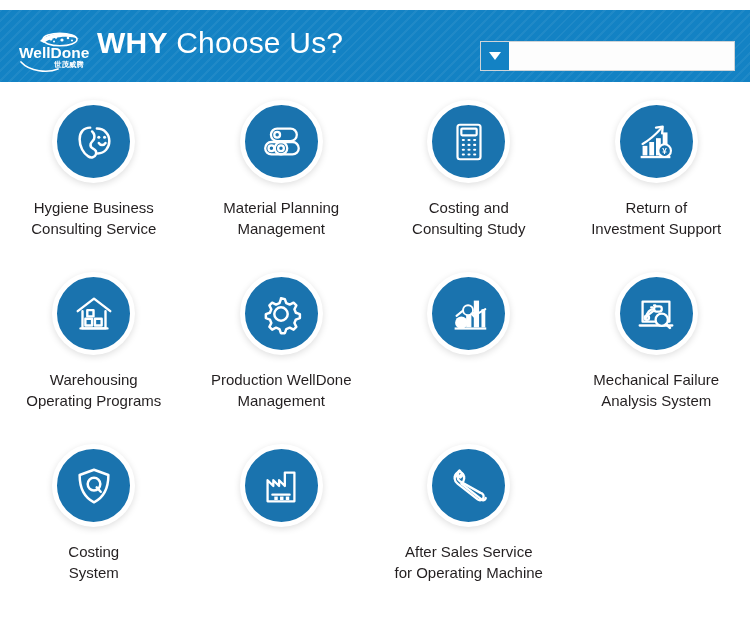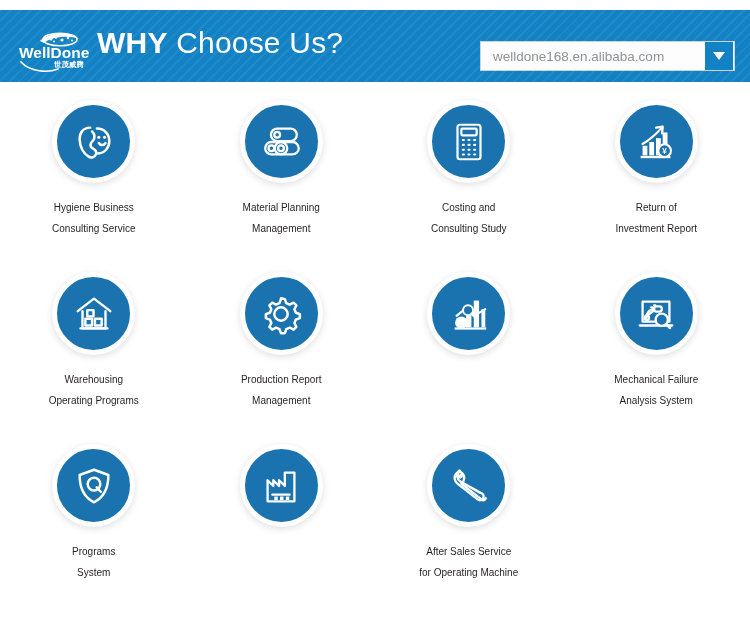--- a/index.html
+++ b/index.html
@@ -109,21 +109,21 @@
     display: flex;
     align-items: center;
     justify-content: center;
     box-shadow: 0 2px 7px rgba(0,0,0,0.13);
   }
   .circle svg { display: block; }
   .label {
     margin-top: 14px;
     text-align: center;
     color: #231f20;
-    font-size: 10px;
+    font-size: 15px;
     line-height: 21px;
     white-space: pre-line;
     max-width: 185px;
   }
 </style>
 </head>
 <body>
 
 <div id="page">
 
@@ -149,21 +149,20 @@
 
         <path d="M3 34 C12 44, 30 45, 40 41" fill="none" stroke="#ffffff" stroke-width="1.7" stroke-linecap="round"></path>
       </svg>
     </div>
 
     <div class="why-title">
       <span class="bold">WHY</span><span class="light"> Choose Us?</span>
     </div>
 
     <div class="url-wrap">
-      <div class="url-text" title="welldone168.en.alibaba.com">welldone168.en.alibaba.com</div>
       <div class="url-btn">
         <span class="caret"></span>
       </div>
     </div>
   </div>
 
   <div class="grid">
 
     <div class="cell">
       <div class="circle">
@@ -230,21 +229,21 @@
           </g>
           <g fill="none" stroke="#ffffff" stroke-width="2.4" stroke-linecap="round" stroke-linejoin="round">
             <path d="M10 26 C17 22, 24 16, 30 9"></path>
             <path d="M24 9 L31 8 L30.4 15"></path>
           </g>
           <circle cx="33" cy="33" r="6.6" fill="#1a73ae" stroke="#ffffff" stroke-width="2.2"></circle>
           <text x="33" y="36.4" font-family="Liberation Sans, sans-serif" font-size="8.5" font-weight="bold" fill="#ffffff" text-anchor="middle">¥</text>
         </svg>
       </div>
       <div class="label">Return of
-Investment Report</div>
+Investment Support</div>
     </div>
 
     <div class="cell">
       <div class="circle">
         <svg width="46" height="46" viewBox="0 0 48 48">
           <g fill="none" stroke="#ffffff" stroke-width="2.5" stroke-linecap="round" stroke-linejoin="round">
             <path d="M7 21 L24 8 L41 21"></path>
             <path d="M12 21 L12 39 L36 39 L36 21"></path>
             <path d="M10 39 L38 39"></path>
             <rect x="17" y="20" width="6.5" height="6.5"></rect>
@@ -259,21 +258,21 @@
 
     <div class="cell">
       <div class="circle">
         <svg width="46" height="46" viewBox="0 0 48 48">
           <g fill="none" stroke="#ffffff" stroke-width="2.6" stroke-linejoin="round">
             <path d="M24 7.5 l4 1 1.5 4.2 3.6 1.5 4-2 2.9 2.9 -2 4 1.5 3.6 4.2 1.5 0 4.1 -4.2 1.5 -1.5 3.6 2 4 -2.9 2.9 -4 -2 -3.6 1.5 -1.5 4.2 -4.1 0 -1.5 -4.2 -3.6 -1.5 -4 2 -2.9 -2.9 2 -4 -1.5 -3.6 -4.2 -1.5 0 -4.1 4.2 -1.5 1.5 -3.6 -2 -4 2.9 -2.9 4 2 3.6 -1.5 1.5 -4.2 z"></path>
             <circle cx="24" cy="24" r="7"></circle>
           </g>
         </svg>
       </div>
-      <div class="label">Production Report
+      <div class="label">Production WellDone
 Management</div>
     </div>
 
     <div class="cell">
       <div class="circle">
         <svg width="46" height="46" viewBox="0 0 48 48">
           <g fill="#ffffff">
             <rect x="21" y="16" width="5.5" height="22"></rect>
             <rect x="29" y="10" width="5.5" height="28"></rect>
             <rect x="37" y="19" width="4" height="19"></rect>
@@ -310,21 +309,21 @@
     </div>
 
     <div class="cell">
       <div class="circle">
         <svg width="46" height="46" viewBox="0 0 48 48">
           <path d="M24 7 L39 12.5 C39 26, 34 36, 24 41 C14 36, 9 26, 9 12.5 Z" fill="none" stroke="#ffffff" stroke-width="2.6" stroke-linejoin="round"></path>
           <circle cx="24" cy="22" r="6.6" fill="none" stroke="#ffffff" stroke-width="2.6"></circle>
           <path d="M26.8 25.5 L31 30" stroke="#ffffff" stroke-width="2.6" stroke-linecap="round"></path>
         </svg>
       </div>
-      <div class="label">Programs
+      <div class="label">Costing
 System</div>
     </div>
 
     <div class="cell">
       <div class="circle">
         <svg width="46" height="46" viewBox="0 0 48 48">
           <g fill="none" stroke="#ffffff" stroke-width="2.4" stroke-linecap="round" stroke-linejoin="round">
             <path d="M10 40 L10 18 L16 24 L16 18 L22 24 L22 18 L28 24 L28 10 L38 10 L38 40 Z"></path>
             <path d="M15 33 L33 33"></path>
             <rect x="17" y="35" width="3.6" height="3.6" fill="#ffffff" stroke="none"></rect>

